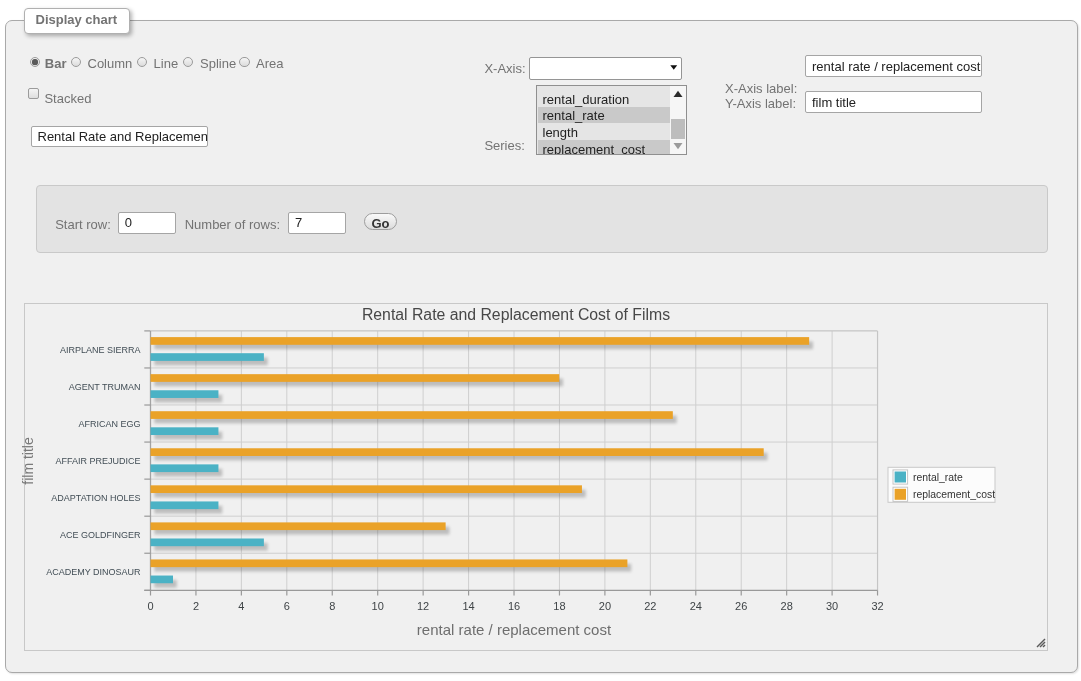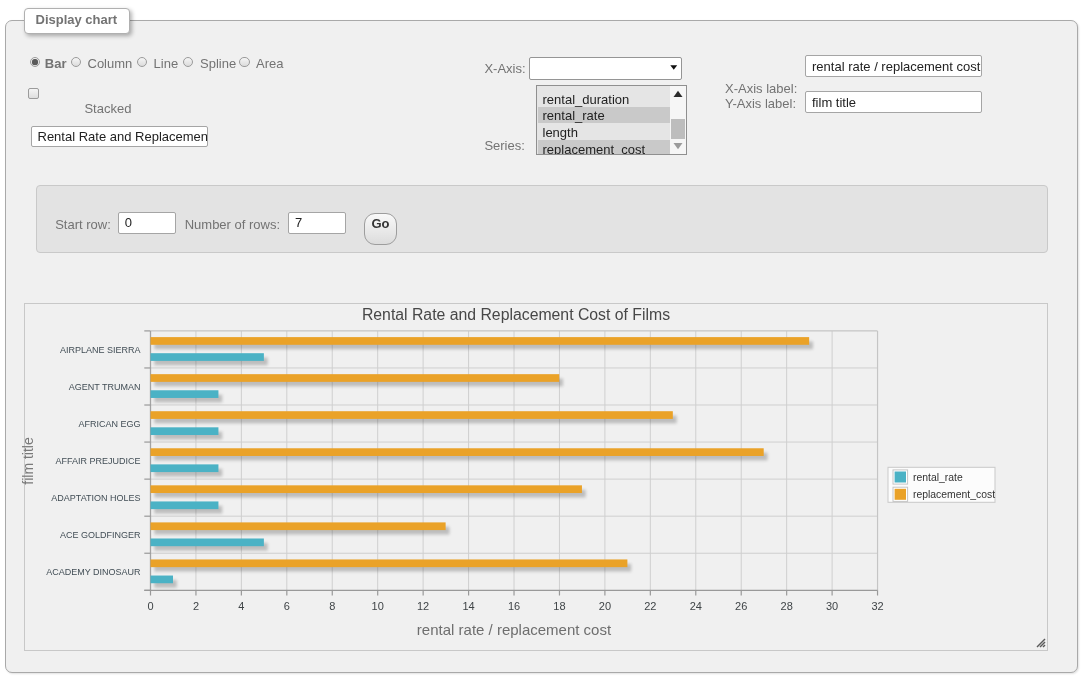--- a/index.html
+++ b/index.html
@@ -21,21 +21,21 @@
 <div class="abs" style="left:136.70000000000002px;top:56.8px;width:10.4px;height:10.4px;border:1px solid #9b9b9b;border-radius:50%;background:linear-gradient(#f5f5f5,#dcdcdc);box-sizing:border-box;"></div>
 <div class="abs" style="left:182.8px;top:56.8px;width:10.4px;height:10.4px;border:1px solid #9b9b9b;border-radius:50%;background:linear-gradient(#f5f5f5,#dcdcdc);box-sizing:border-box;"></div>
 <div class="abs" style="left:239.4px;top:56.8px;width:10.4px;height:10.4px;border:1px solid #9b9b9b;border-radius:50%;background:linear-gradient(#f5f5f5,#dcdcdc);box-sizing:border-box;"></div>
 <div class="abs t13" style="left:44.8px;top:55.5px;font-weight:bold;">Bar</div>
 <div class="abs t13" style="left:87.5px;top:55.5px;">Column</div>
 <div class="abs t13" style="left:153.6px;top:55.5px;">Line</div>
 <div class="abs t13" style="left:200px;top:55.5px;">Spline</div>
 <div class="abs t13" style="left:256px;top:55.5px;">Area</div>
 
 <div class="abs" style="left:28.4px;top:88.1px;width:9px;height:9px;background:linear-gradient(#f4f4f4,#dedede);border:1px solid #9b9b9b;border-radius:2px;"></div>
-<div class="abs t13" style="left:44.4px;top:101px;margin-left:40px;">Stacked</div>
+<div class="abs t13" style="left:44.4px;top:91px;">Stacked</div>
 
 <div class="inp" style="left:30.5px;top:125.8px;width:177px;height:21.5px;">Rental Rate and Replacement Cost of Films</div>
 
 <div class="abs t13" style="left:484.4px;top:60.5px;">X-Axis:</div>
 <div class="abs" style="left:529.2px;top:56.5px;width:153px;height:23px;background:#fff;border:1px solid #959595;border-radius:2px;box-sizing:border-box;"></div>
 <div class="abs t13" style="left:537px;top:61px;margin-top:32px;">title</div>
 <svg class="abs" style="left:669.5px;top:65px;" width="8" height="5">
     <path d="M0.3 0.3 L7.2 0.3 L3.75 4.7 Z" fill="#101010"></path>
   </svg>
 
@@ -61,21 +61,21 @@
 <div class="abs t13" style="left:725px;top:60.5px;margin-top:20px;">X-Axis label:</div>
 <div class="inp" style="left:805px;top:54.7px;width:177px;height:22.4px;line-height:21px;">rental rate / replacement cost</div>
 <div class="abs t13" style="left:725px;top:95.8px;text-align:right;">Y-Axis label:</div>
 <div class="inp" style="left:805px;top:90.8px;width:177px;height:22.4px;line-height:21px;">film title</div>
 
 <div class="abs" style="left:36px;top:185px;width:1011.5px;height:67.7px;background:#e3e3e3;border:1px solid #c9c9c9;border-radius:4px;box-sizing:border-box;"></div>
 <div class="abs t13" style="left:55.2px;top:216.5px;">Start row:</div>
 <div class="inp" style="left:117.7px;top:212px;width:58.5px;height:21.5px;">0</div>
 <div class="abs t13" style="left:184.7px;top:216.5px;">Number of rows:</div>
 <div class="inp" style="left:287.9px;top:212px;width:58.5px;height:21.5px;">7</div>
-<div class="abs" style="left:364.2px;top:213.3px;width:32.7px;height:32px;background:linear-gradient(#f9f9f9,#dcdcdc);border:1px solid #9d9d9d;border-radius:11px;box-sizing:border-box;text-align:center;font-size:13px;font-weight:bold;color:#333;line-height:20px;">Go</div>
+<div class="abs" style="left:364.2px;top:213.3px;width:32.7px;height:17px;background:linear-gradient(#f9f9f9,#dcdcdc);border:1px solid #9d9d9d;border-radius:11px;box-sizing:border-box;text-align:center;font-size:13px;font-weight:bold;color:#333;line-height:20px;">Go</div>
 
 <div class="abs" style="left:24.2px;top:303.4px;width:1024px;height:348px;border:1px solid #c8c8c8;box-sizing:border-box;"></div>
 <svg style="position:absolute;left:0;top:0" width="1081" height="681" viewBox="0 0 1081 681" font-family="Liberation Sans, sans-serif">
     <defs>
       <filter id="blur" x="-20%" y="-60%" width="140%" height="260%">
         <feGaussianBlur stdDeviation="1.4"></feGaussianBlur>
       </filter>
     </defs>
     <line x1="150.5" y1="367.96" x2="877.54" y2="367.96" stroke="#cfcfcf" stroke-width="1"></line>
     <line x1="150.5" y1="405.01" x2="877.54" y2="405.01" stroke="#cfcfcf" stroke-width="1"></line>

